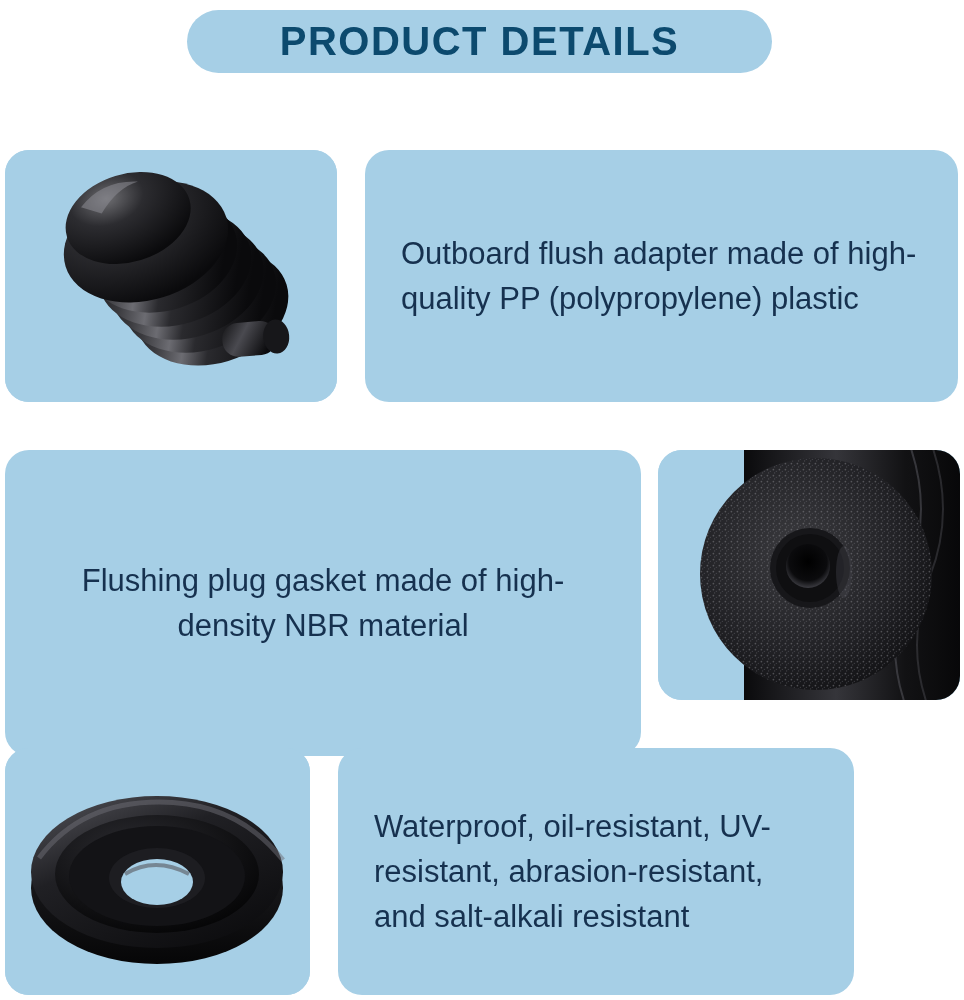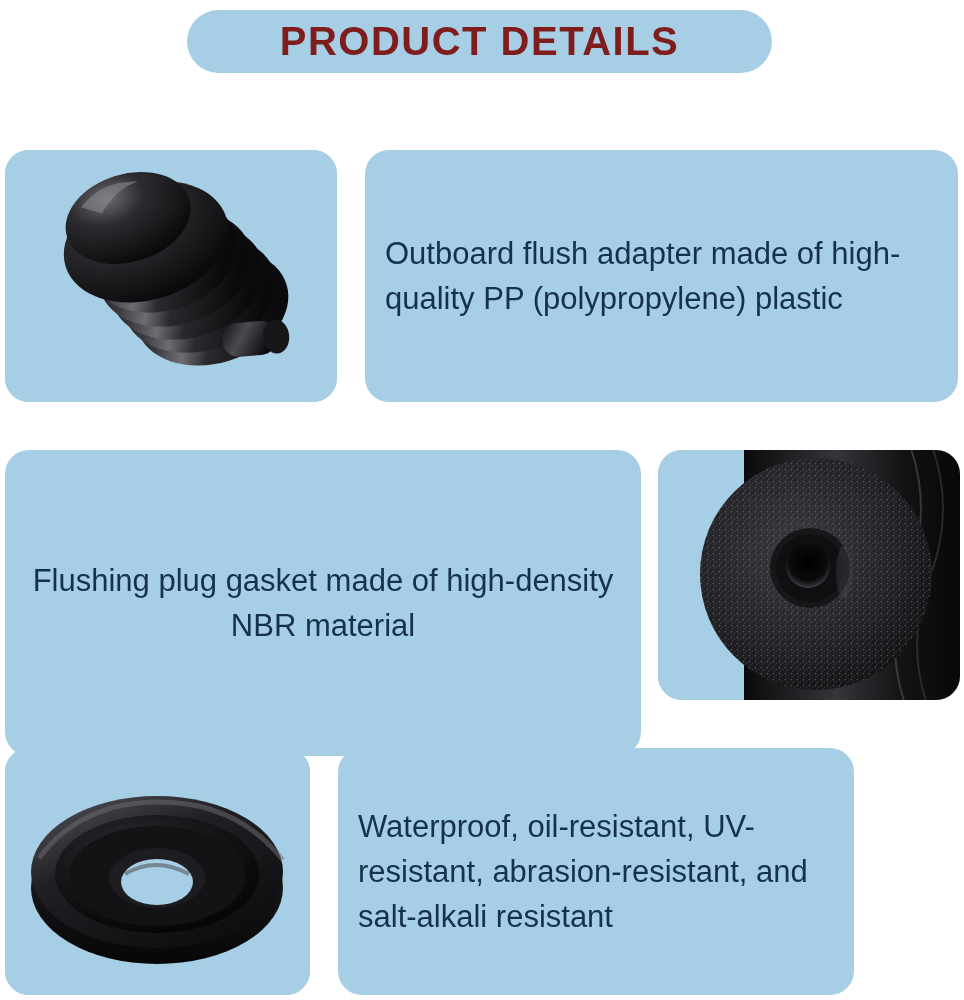--- a/index.html
+++ b/index.html
@@ -29,36 +29,36 @@
     background: #a6cfe6;
     border-radius: 32px;
     display: flex;
     align-items: center;
     justify-content: center;
   }
   .header-title {
     font-size: 40px;
     font-weight: bold;
     letter-spacing: 1.5px;
-    color: #7f1d1d;
+    color: #0c4a6e;
     font-family: "Liberation Sans", sans-serif;
     white-space: nowrap;
   }
 
   
   .card {
     position: absolute;
     background: #a6cfe6;
     border-radius: 24px;
     overflow: hidden;
   }
   .text-card {
     display: flex;
     align-items: center;
-    padding: 0 20px;
+    padding: 0 36px;
   }
   .card-text {
     color: #16314f;
     font-size: 31px;
     line-height: 1.46;
     font-family: "Liberation Sans", sans-serif;
     width: 100%;
   }
   .align-left   { text-align: left; }
   .align-center { text-align: center; }

